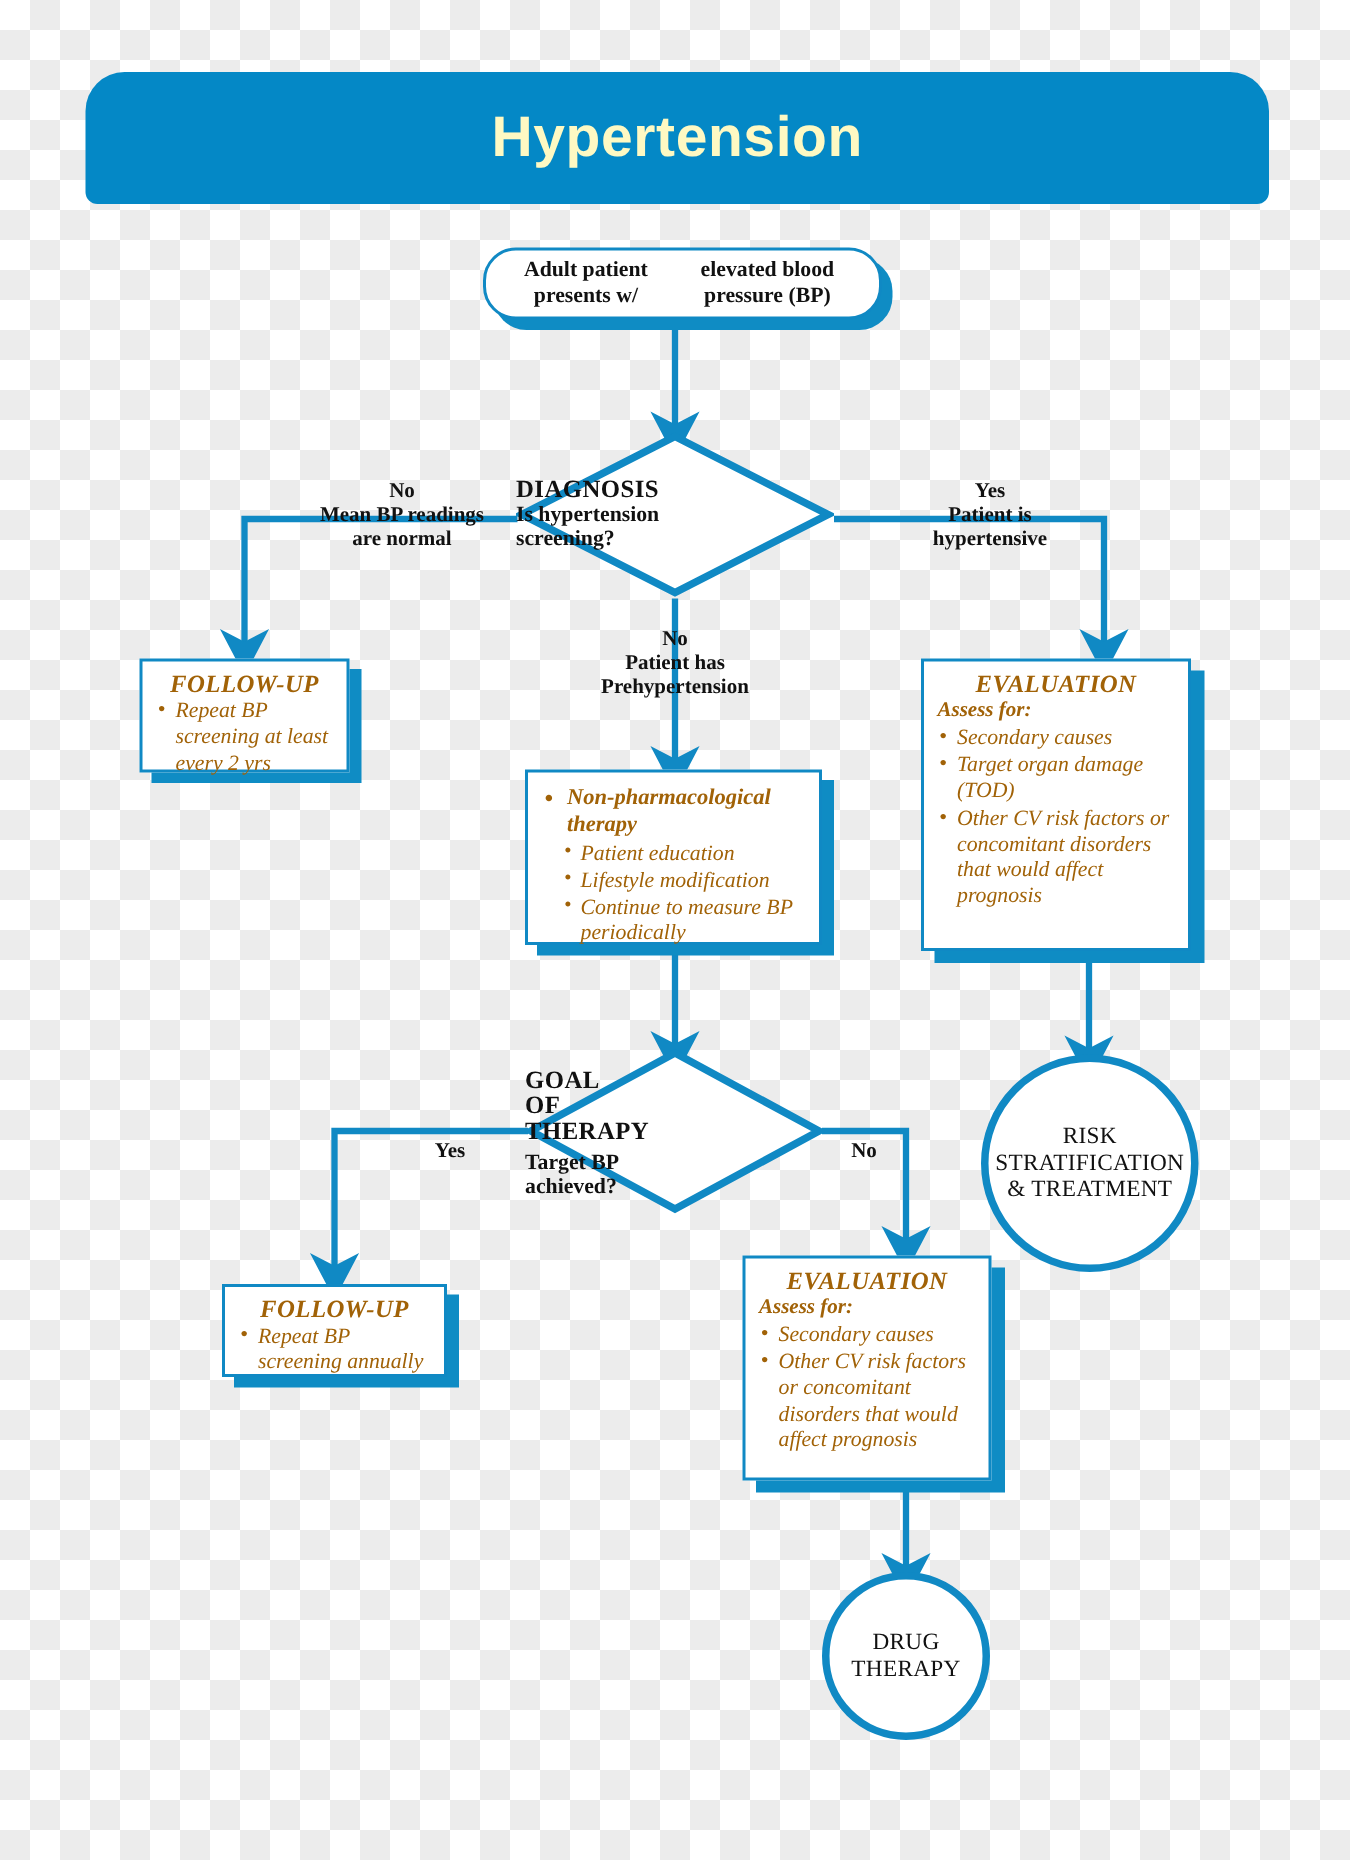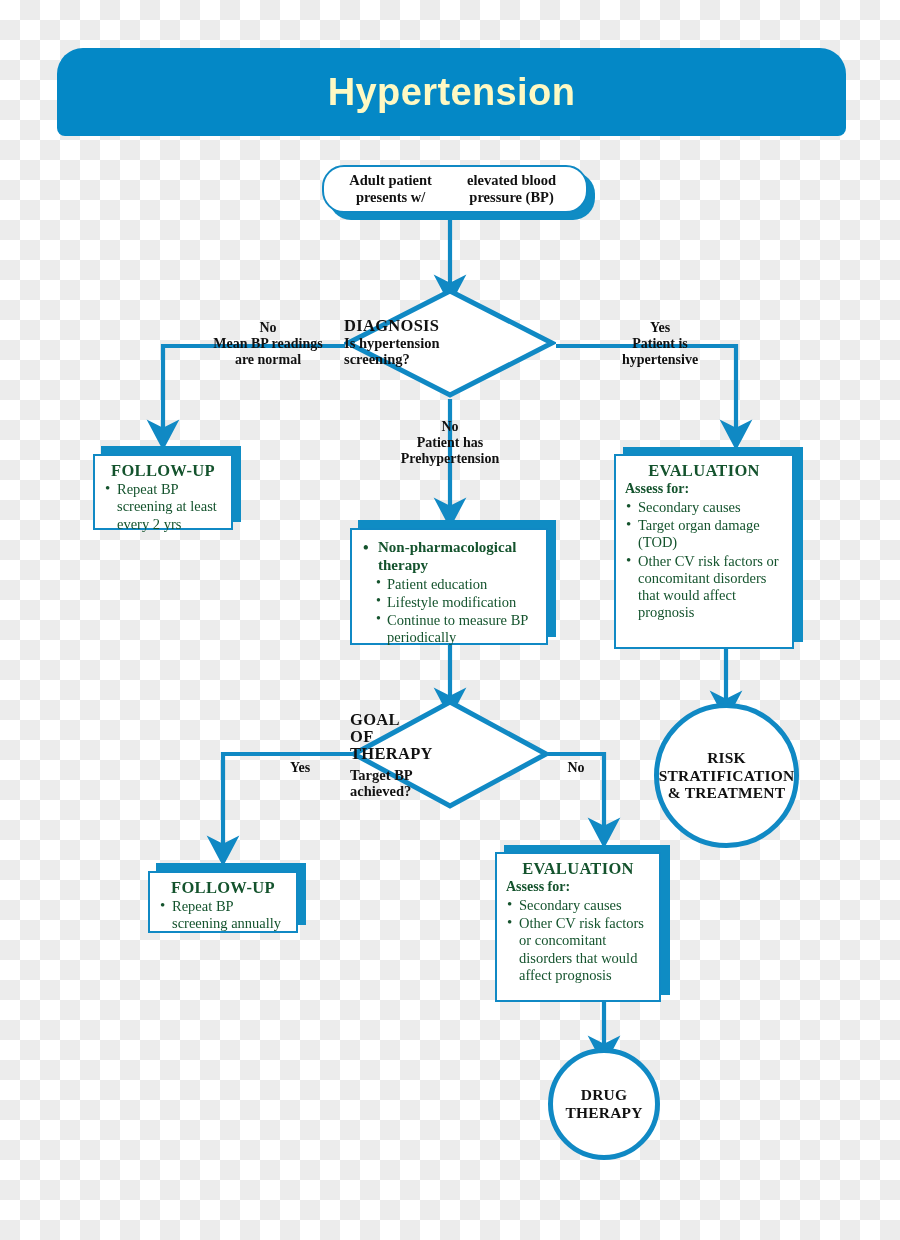--- a/index.html
+++ b/index.html
@@ -37,22 +37,22 @@
   .pill{
     background:#ffffff;border:2.5px solid #1089c4;border-radius:22px;
     display:flex;align-items:center;justify-content:center;text-align:center;
     font-weight:bold;font-size:14.5px;line-height:1.18;color:#111;
     padding:4px 10px;box-sizing:border-box;
   }
 
   
   .boxwrap{position:absolute;}
   .box{
-    position:absolute;left:0;top:16px;background:#ffffff;border:2.5px solid #1089c4;
-    box-sizing:border-box;padding:6px 9px 7px 9px;color:#14532d;
+    position:absolute;left:0;top:1px;background:#ffffff;border:2.5px solid #1089c4;
+    box-sizing:border-box;padding:6px 9px 7px 9px;color:#a16207;font-style:italic;
   }
   .box-title{
     text-align:center;font-weight:bold;font-size:16.5px;letter-spacing:.3px;
     margin-bottom:1px;line-height:1.1;
   }
   .box-sub{font-weight:bold;font-size:14px;line-height:1.2;margin-bottom:1px;}
   ul.b{list-style:none;margin:0;padding:0;}
   ul.b li{
     font-size:14.5px;line-height:1.19;padding-left:13px;position:relative;margin-top:1px;
   }
@@ -71,21 +71,21 @@
     display:flex;flex-direction:column;align-items:flex-start;justify-content:center;
     text-align:center;color:#111;
   }
   .d-head{font-weight:bold;font-size:16.5px;line-height:1.02;letter-spacing:.3px;}
   .d-body{font-weight:bold;font-size:14.5px;line-height:1.14;}
 
   
   .circle{
     position:absolute;border-radius:50%;background:#ffffff;border:5px solid #1089c4;
     display:flex;align-items:center;justify-content:center;text-align:center;
-    font-weight:bold;font-size:15.5px;line-height:1.14;color:#111;box-sizing:border-box;
+    font-weight:normal;font-size:15.5px;line-height:1.14;color:#111;box-sizing:border-box;
     letter-spacing:.2px;
   }
 
   
   .elabel{
     position:absolute;text-align:center;font-weight:bold;font-size:14px;
     line-height:1.16;color:#111;white-space:pre-line;
   }
   .elabel span{background:transparent;}
   .chip{display:inline-block;padding:0 3px;}

